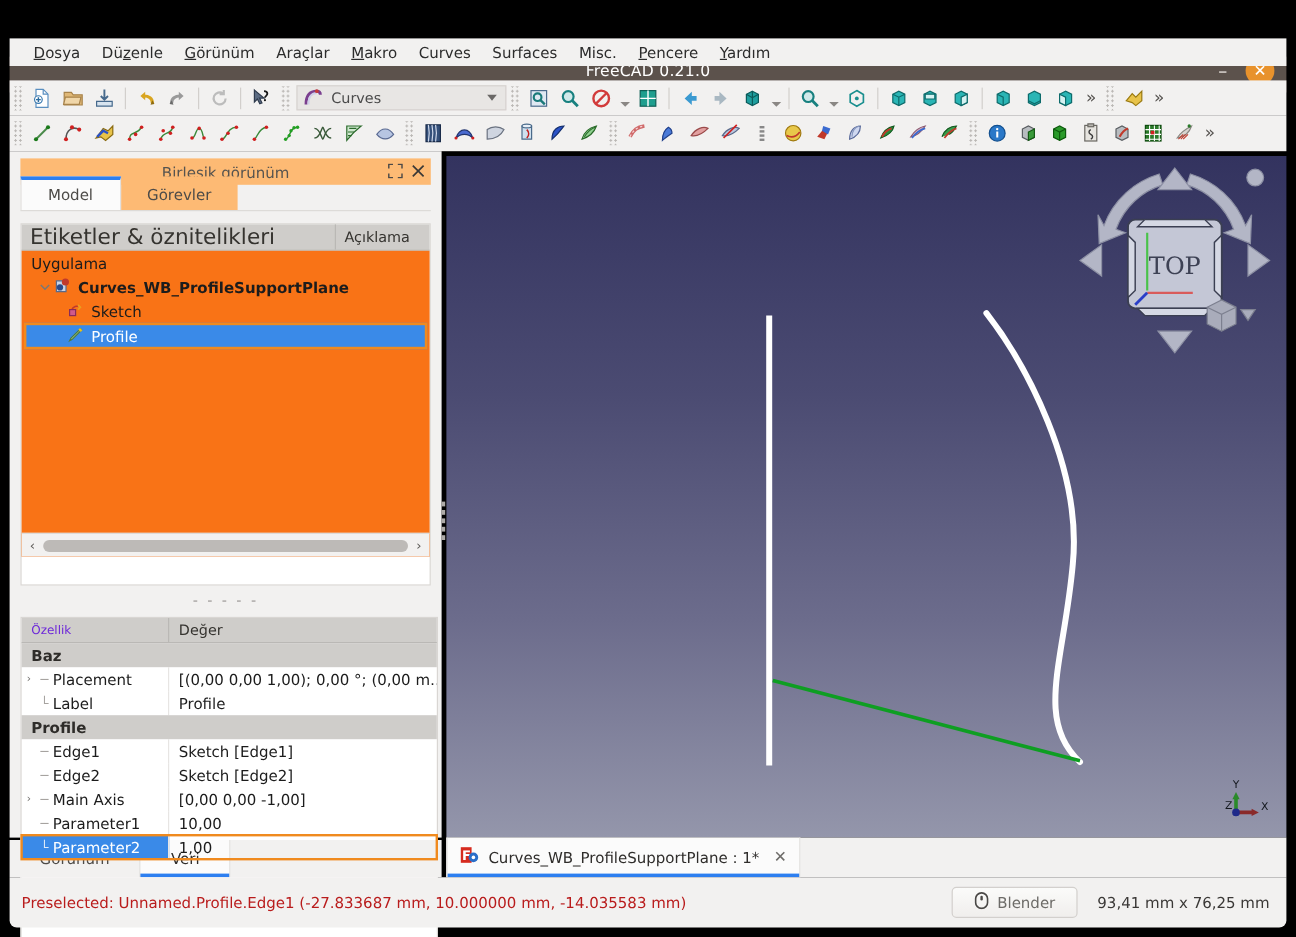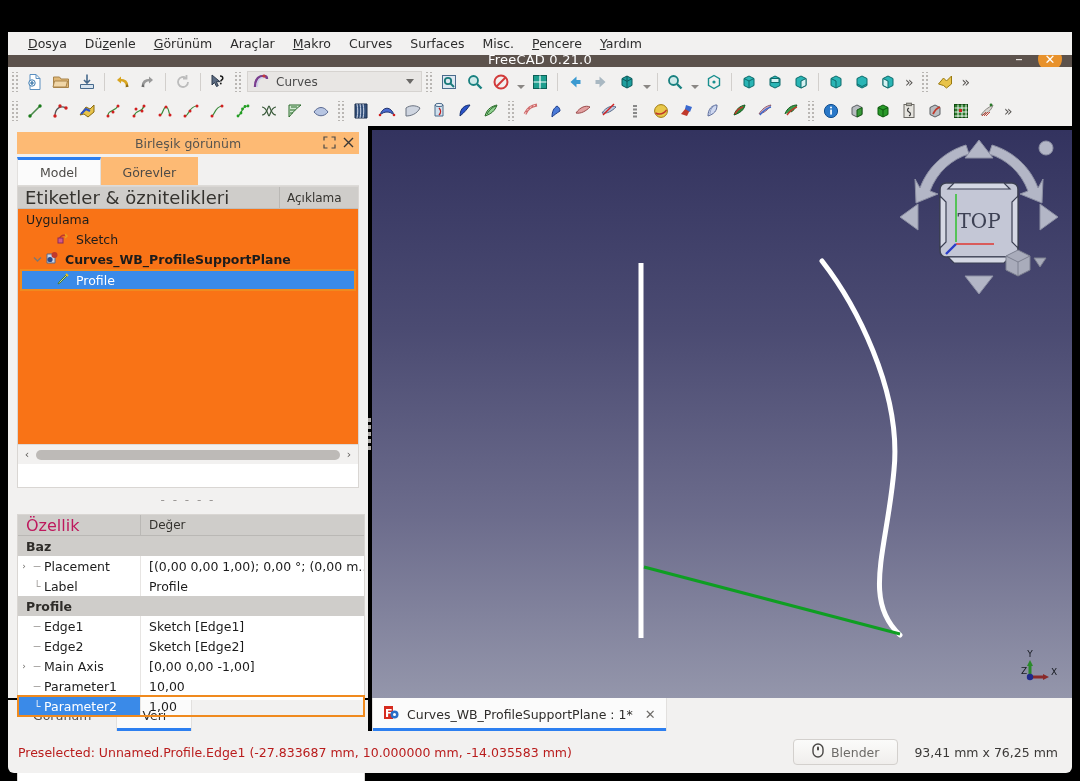--- a/index.html
+++ b/index.html
@@ -101,21 +101,21 @@
   .panel-header{
     position:absolute; left:9px; top:6px; width:342px; height:22px;
     background:#fdba74;
     display:flex; align-items:center; justify-content:center;
   }
   .panel-header .phtitle{ font-size:12.5px; color:#57544f; }
   .ph-icons{ position:absolute; right:4px; top:0; height:22px; display:flex; align-items:center; gap:6px;}
   .ph-icons span{ cursor:pointer; color:#4b4947; font-size:12px; line-height:1;}
 
   .tabsrow{
-    position:absolute; left:9px; top:32px; width:342px; height:28px;
+    position:absolute; left:9px; top:22px; width:342px; height:28px;
     border-bottom:1px solid #dddbd8;
     display:flex; align-items:flex-end;
   }
   .ptab{
     height:28px; padding:0 22px; display:flex; align-items:center; justify-content:center;
     font-size:12.5px; color:#4d4b48; cursor:pointer; background:#fdba74;
     border-top:3px solid transparent;
   }
   .ptab.active{
     background:#fbfbfb; border-top:3px solid #2d7ff0;
@@ -167,21 +167,21 @@
     display:flex; align-items:center; justify-content:center;
     font-size:12px; color:#9b9896; letter-spacing:2px;
   }
 
   
   .propbox{
     position:absolute; left:9px; top:388px; width:348px; height:307px;
     background:#ffffff; border:1px solid #d9d6d3;
   }
   .prop-head{ height:21px; display:flex; background:#cfcdca; border-bottom:1px solid #bab8b5;}
-  .prop-head .c1{ width:123px; padding-left:8px; font-size:16px; color:#be185d; display:flex; align-items:center; border-right:1px solid #bab8b5;text-align:right;}
+  .prop-head .c1{ width:123px; padding-left:8px; font-size:10px; color:#6d28d9; display:flex; align-items:center; border-right:1px solid #bab8b5;text-align:right;}
   .prop-head .c2{ flex:1; padding-left:8px; font-size:12px; color:#35332f; display:flex; align-items:center;}
   .prow{ height:20px; display:flex; font-size:12.5px; color:#1c1c1c; align-items:center; position:relative;}
   .prow .pc1{ width:123px; display:flex; align-items:center; height:100%; border-right:1px solid #e7e5e3;}
   .prow .pc2{ flex:1; padding-left:8px; display:flex; align-items:center; height:100%; overflow:hidden; white-space:nowrap;}
   .grp{ background:#cfcdca; font-weight:bold; color:#2e2c29; }
   .grp .pc1{ padding-left:8px; border-right:none; }
   .pexp{ width:12px; text-align:center; font-size:9px; color:#6d6b68; }
   .pdash{ width:14px; text-align:center; font-size:11px; color:#a6a3a0; }
   .plab{ }
   .prow-sel .pc1{ background:#3a8ae8; color:#ffffff; }
@@ -723,49 +723,49 @@
 
     <div class="treebox">
       <div class="tree-head">
         <div class="th1">Etiketler &amp; öznitelikleri</div>
         <div class="th2">Açıklama</div>
       </div>
       <div class="tree-body">
 
         <div class="trow t-root" style="padding-left:8px;">
           <span class="txt">Uygulama</span>
-        </div>
-
-        <div class="trow" style="padding-left:38px;">
-          <span class="titem-icon">
-            <svg width="15" height="15" viewBox="0 0 15 15">
-                <path d="M3 11c0-5 3-7 6-7" stroke="#c0392b" fill="none" stroke-width="1.4"></path>
-                <rect x="2" y="7" width="5" height="5" fill="#d05a8a" stroke="#8a2a5a"></rect>
-                <path d="M9 3l2 2-2 2" stroke="#e8a020" stroke-width="1.4" fill="none"></path>
-              </svg>
-          </span>
-          <span class="txt">Sketch</span>
         </div>
 
         <div class="trow" style="padding-left:14px;">
           <span class="collapser">
             <svg width="9" height="9" viewBox="0 0 9 9">
                 <path d="M1 2.5L4.5 6 8 2.5" stroke="#7a7875" fill="none" stroke-width="1.3"></path>
               </svg>
           </span>
           <span class="titem-icon">
             <svg width="15" height="15" viewBox="0 0 15 15">
                 <path d="M2 3h8v9H2z" fill="#c8d4e6" stroke="#5a6a8a"></path>
                 <circle cx="9.5" cy="4" r="3" fill="#c0392b"></circle>
                 <circle cx="5" cy="8.5" r="2.6" fill="#2a4a8a"></circle>
               </svg>
           </span>
           <span class="txt t-bold">Curves_WB_ProfileSupportPlane</span>
         </div>
 
+        <div class="trow" style="padding-left:38px;">
+          <span class="titem-icon">
+            <svg width="15" height="15" viewBox="0 0 15 15">
+                <path d="M3 11c0-5 3-7 6-7" stroke="#c0392b" fill="none" stroke-width="1.4"></path>
+                <rect x="2" y="7" width="5" height="5" fill="#d05a8a" stroke="#8a2a5a"></rect>
+                <path d="M9 3l2 2-2 2" stroke="#e8a020" stroke-width="1.4" fill="none"></path>
+              </svg>
+          </span>
+          <span class="txt">Sketch</span>
+        </div>
+
         <div class="trow" style="padding-left:0;height:22px;">
           <div class="sel-wrap" style="top:0;">
             <div style="display:flex;align-items:center;height:100%;padding-left:34px;">
               <span class="titem-icon">
                 <svg width="15" height="15" viewBox="0 0 15 15">
                     <path d="M2 12l2-1 8-8-1-1-8 8z" fill="#b8d8a8" stroke="#4a7a3a"></path>
                     <path d="M10 2l2 2" stroke="#e8c020" stroke-width="2"></path>
                   </svg>
               </span>
               <span class="txt" style="color:#ffffff;">Profile</span>

